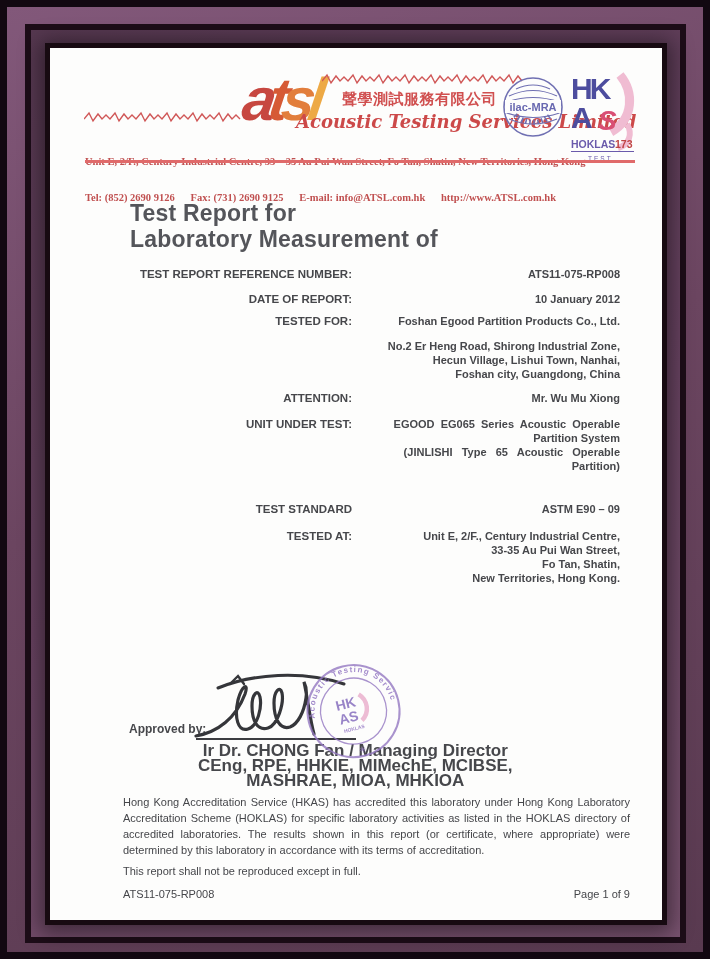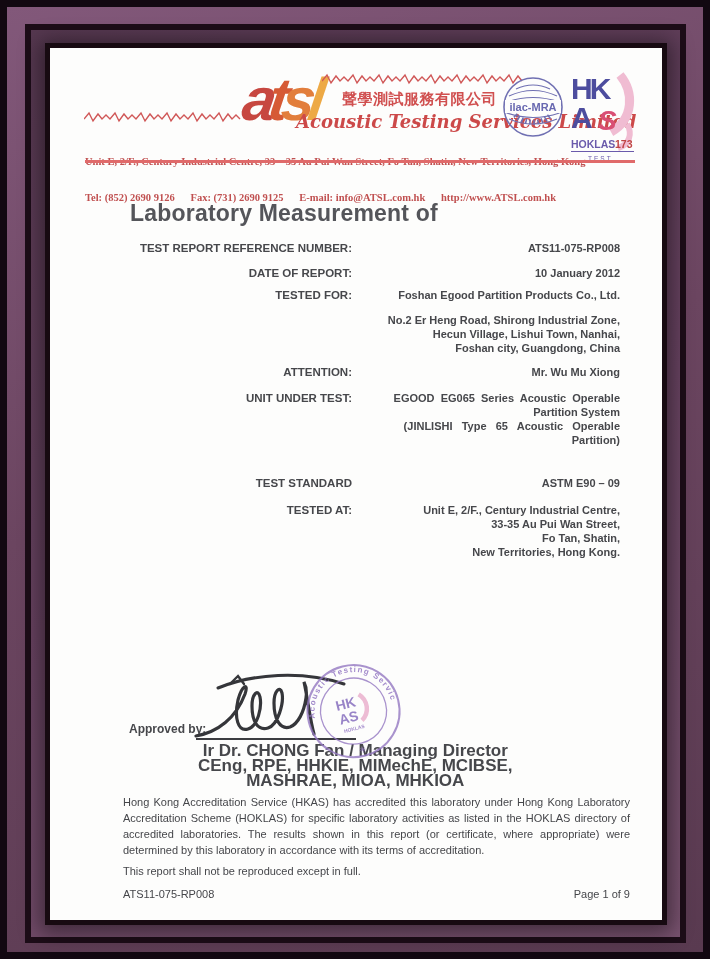--- a/index.html
+++ b/index.html
@@ -110,20 +110,21 @@
           <rect x="0" y="79" width="63" height="1" fill="#6a5aab"></rect>
           <text x="17" y="89" font-size="6.5" letter-spacing="2" fill="#6a5aab">TEST</text>
         </svg>
       </div>
 
       <div class="red-rule"></div>
     </div>
 
     <div class="main">
       <div class="title">
+        <div>Test Report for</div>
         <div>Laboratory Measurement of</div>
       </div>
 
       <div class="fields">
         <div class="row r1">
           <div class="lab">TEST REPORT REFERENCE NUMBER:</div>
           <div class="val">ATS11-075-RP008</div>
         </div>
         <div class="row r2">
           <div class="lab">DATE OF REPORT:</div>

